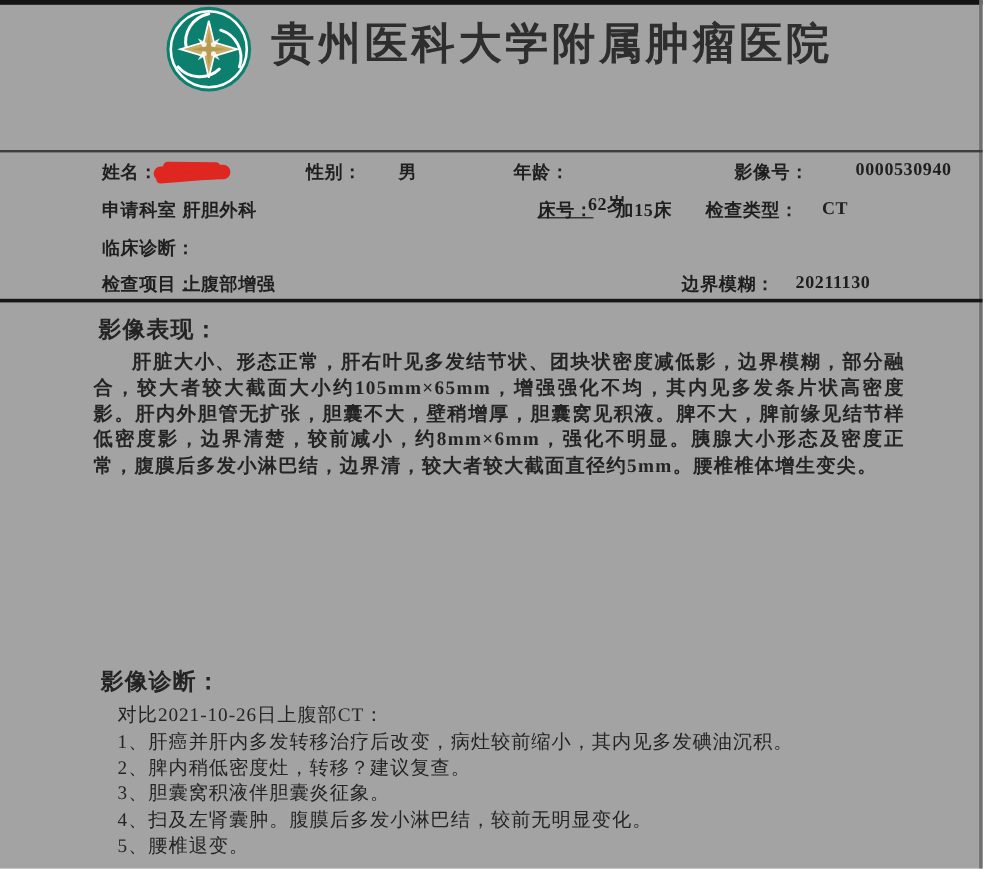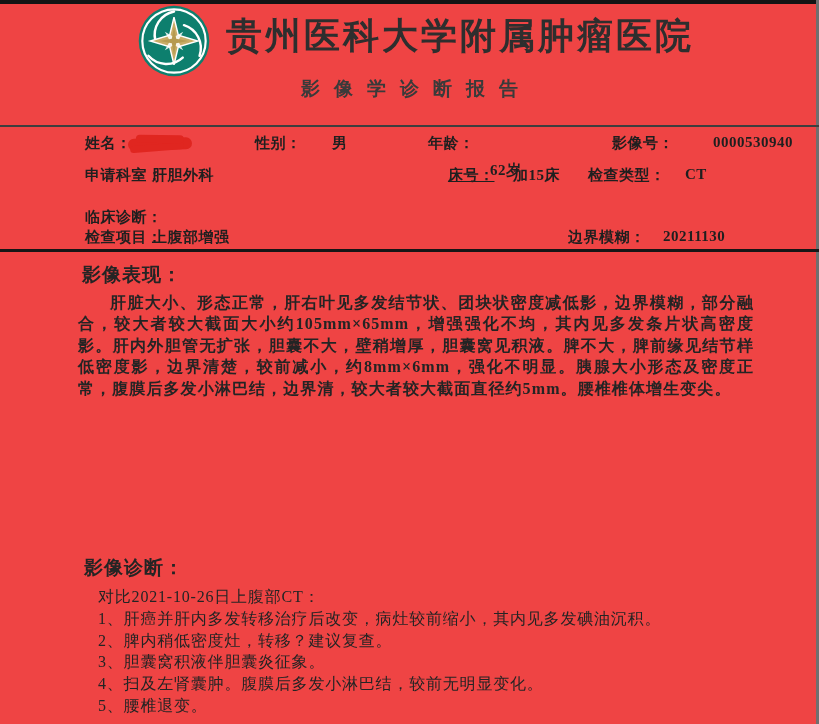--- a/index.html
+++ b/index.html
@@ -1,17 +1,17 @@
 <!DOCTYPE html>
 <html><head>
 <meta charset="utf-8">
 <style>
   html,body{margin:0;padding:0;background:#ffffff;}
   .page{
-    position:relative;width:819px;height:724px;background:#ef4444;overflow:hidden;
+    position:relative;width:819px;height:724px;background:#a3a3a3;overflow:hidden;
     font-family:"Liberation Serif","DejaVu Serif",serif;color:#2a2a2a;
   }
   .topbar{position:absolute;left:0;top:0;width:819px;height:4px;background:#141414;}
   .right-strip{position:absolute;right:0;top:0;width:3px;height:724px;background:#6f6f6f;}
 
   .logo{position:absolute;left:137px;top:5px;width:74px;height:72px;}
   .hospital-name{
     position:absolute;left:226px;top:12px;font-size:36px;font-weight:700;
     letter-spacing:3px;color:#2e2e2e;white-space:nowrap;
   }
@@ -20,21 +20,21 @@
     font-size:19px;font-weight:700;letter-spacing:14px;text-indent:14px;color:#3a3a3a;
   }
 
   .rule-top{position:absolute;left:0;top:125px;width:819px;height:2px;background:#3e3e3e;}
   .rule-bottom{position:absolute;left:0;top:249px;width:819px;height:3px;background:#161616;}
 
   .field{
     position:absolute;font-size:15px;font-weight:700;color:#1f1f1f;white-space:nowrap;
     letter-spacing:0.5px;
   }
-  .r1{top:134px;} .r2{top:166px;} .r3{top:198px;margin-top:10px;} .r4{top:228px;}
+  .r1{top:134px;} .r2{top:166px;} .r3{top:198px;} .r4{top:228px;}
 
   .redaction{
     position:absolute;left:128px;top:138px;width:64px;height:12px;
     border-radius:6px;transform:rotate(-1.5deg);
   }
   .redaction::before{
     content:"";position:absolute;left:2px;top:6px;width:54px;height:7px;
     background:inherit;border-radius:4px;transform:rotate(-3deg);
   }
   .redaction::after{
@@ -74,21 +74,20 @@
     <g fill="none" stroke="#ffffff" stroke-width="3.4" stroke-linecap="round">
       <path d="M50 9 C 31 13 20 31 24 49"></path>
       <path d="M50 9 C 31 13 20 31 24 49" transform="rotate(120 50 50)"></path>
       <path d="M50 9 C 31 13 20 31 24 49" transform="rotate(240 50 50)"></path>
     </g>
     <polygon points="50,17 56,42 83,50 56,58 50,83 44,58 17,50 44,42" fill="#c9ac66" stroke="#ffffff" stroke-width="2"></polygon>
     <polygon points="50,32 54,46 68,50 54,54 50,68 46,54 32,50 46,46" fill="#ffffff" opacity="0.85" transform="rotate(45 50 50)"></polygon>
     <polygon points="50,30 53,47 70,50 53,53 50,70 47,53 30,50 47,47" fill="#b69a50"></polygon>
   </svg>
   <span class="hospital-name">贵州医科大学附属肿瘤医院</span>
-  <div class="report-title">影像学诊断报告</div>
 
   <div class="rule-top"></div>
 
   <span class="field r1" style="left:85px;">姓名：</span>
   <div class="redaction" style="background:#e02620;"></div>
   <span class="field r1" style="left:255px;">性别：</span>
   <span class="field r1" style="left:332px;">男</span>
   <span class="field r1" style="left:428px;">年龄：</span>
   <span class="field r1" style="left:490px;margin-top:27px;">62岁</span>
   <span class="field r1" style="left:612px;">影像号：</span>

